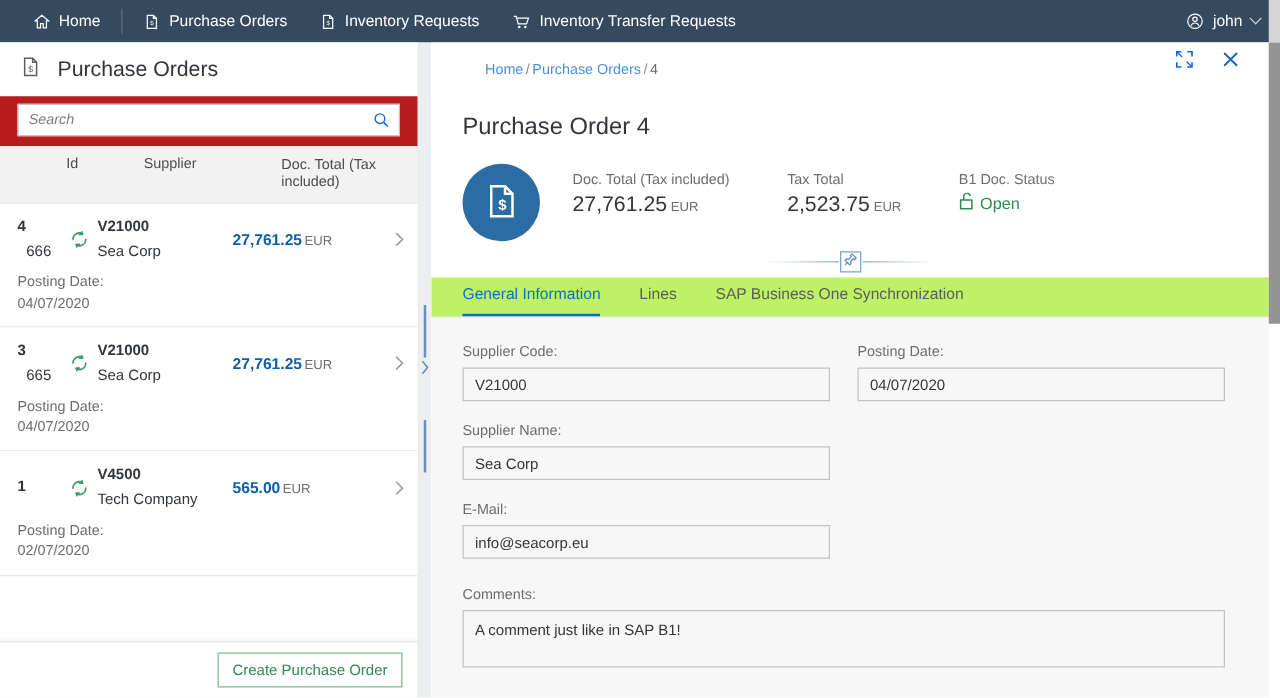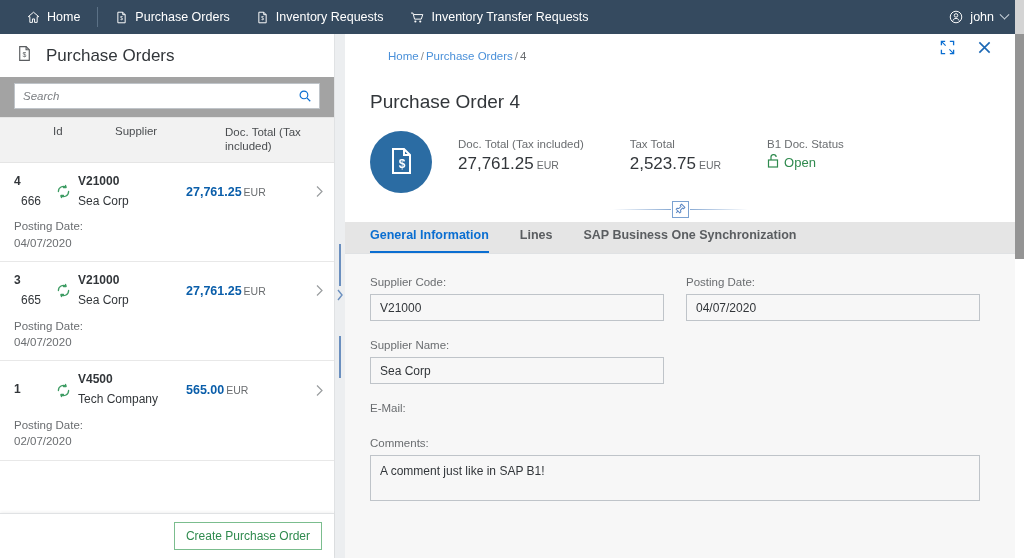--- a/index.html
+++ b/index.html
@@ -38,21 +38,21 @@
   .sidebar {
     position: absolute; top: 34px; left: 0; width: 335px; height: 524px;
     background: #ffffff; border-right: 1px solid #e0e2e4;
     display: flex; flex-direction: column;
   }
   .sb-header {
     height: 43px; display: flex; align-items: center; gap: 13px;
     padding: 0 16px; background: #ffffff;
   }
   .sb-title { font-size: 17px; color: #32363a; font-weight: 400; }
-  .sb-search-wrap { padding: 6px 14px 8px 14px; background: #a3a3a3; }
+  .sb-search-wrap { padding: 6px 14px 8px 14px; background: #b91c1c; }
   .sb-search {
     position: relative; height: 26px; border: 1px solid #bfc4c9;
     background: #ffffff; display: flex; align-items: center;
   }
   .sb-search input {
     flex: 1; border: none; outline: none; background: transparent;
     font-size: 11.5px; font-style: italic; color: #6a6d70;
     padding: 0 8px; font-family: "Liberation Sans", sans-serif;
   }
   .sb-search input::placeholder { color: #7a7d80; font-style: italic; }
@@ -148,21 +148,21 @@
   .pin-line-l { background: linear-gradient(to right, rgba(137,170,211,0), #89aad3); }
   .pin-line-r { background: linear-gradient(to left, rgba(137,170,211,0), #89aad3); }
   .pin-box {
     width: 17px; height: 17px; border: 1.3px solid #7ba2d1; background: #ffffff;
     display: flex; align-items: center; justify-content: center; cursor: pointer;
     margin: 0 1px;
   }
 
   .tabs {
     display: flex; align-items: flex-end; border-bottom: 1px solid #e0e2e4;
-    padding-left: 25px; margin-top: 3px; background: #e5e5e5; font-weight: bold;
+    padding-left: 25px; margin-top: 3px; background: #bef264;
   }
   .tab {
     font-size: 12.5px; color: #5a5d60; padding: 6px 0 9px 0; margin-right: 31px;
     cursor: pointer; border-bottom: 2.5px solid transparent;
   }
   .tab.active { color: #0a6ed1; border-bottom-color: #0a6ed1; }
 
   .form-area { background: #f7f7f7; height: 100%; padding: 22px 25px 0 25px; }
   .form-grid { display: flex; }
   .col { width: 294px; }
@@ -495,20 +495,21 @@
         <div class="field">
           <div class="field-label">Supplier Code:</div>
           <div class="field-input">V21000</div>
         </div>
         <div class="field">
           <div class="field-label">Supplier Name:</div>
           <div class="field-input">Sea Corp</div>
         </div>
         <div class="field">
           <div class="field-label">E-Mail:</div>
+          <div class="field-input">info@seacorp.eu</div>
         </div>
       </div>
       <div class="col right">
         <div class="field">
           <div class="field-label">Posting Date:</div>
           <div class="field-input">04/07/2020</div>
         </div>
       </div>
     </div>
 

